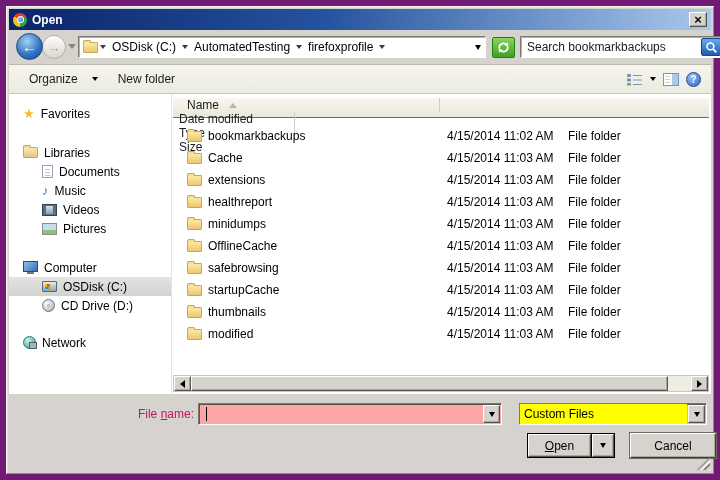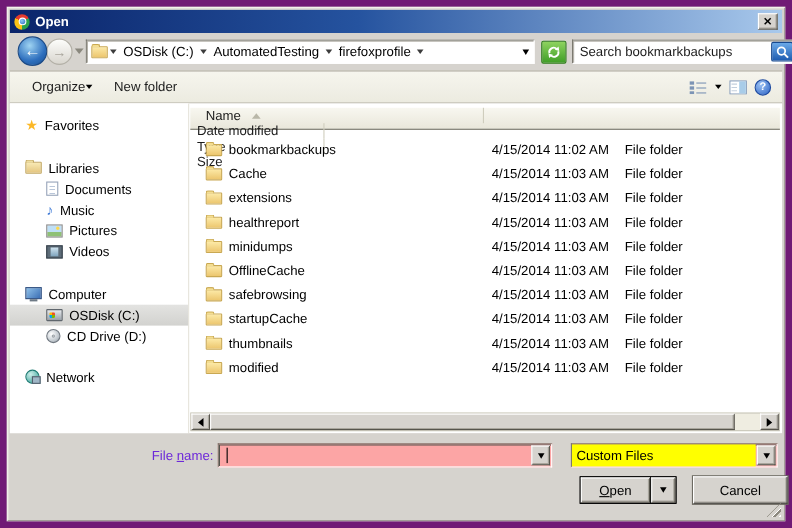--- a/index.html
+++ b/index.html
@@ -46,21 +46,21 @@
               display:flex; align-items:center; }
   .search-text { flex:1 1 auto; padding-left:6px; color:#1c1c1c; }
   .search-btn { width:20px; height:18px; margin-right:1px; border-radius:2px;
               background:linear-gradient(180deg,#6aa9e8,#1e5cb0); border:1px solid #17498f;
               display:flex; align-items:center; justify-content:center; }
 
   
   .toolbarrow { position:absolute; left:3px; right:3px; top:58px; height:30px;
               background:linear-gradient(180deg,#f6f5ee,#ecebe0); border-top:1px solid #bbb8ad; border-bottom:1px solid #c8c6ba;
               display:flex; align-items:center; padding:0 10px; }
-  .tb-item { display:flex; align-items:center; gap:0; padding:4px 10px; color:#1c1c1c; }
+  .tb-item { display:flex; align-items:center; gap:14px; padding:4px 10px; color:#1c1c1c; }
   .tb-caret { width:0; height:0; border-left:3.5px solid transparent; border-right:3.5px solid transparent; border-top:4.5px solid #000; }
   .tb-right { margin-left:auto; display:flex; align-items:center; gap:7px; }
   .help-icon { width:15px; height:15px; border-radius:50%; background:radial-gradient(circle at 35% 30%,#9cc2f4,#2b62c4);
               border:1px solid #1d4aa0; color:#fff; font-weight:bold; font-size:10px;
               display:flex; align-items:center; justify-content:center; }
 
   
   .main { position:absolute; left:3px; right:3px; top:88px; bottom:80px; background:#fff; }
   .sidebar { position:absolute; left:0; top:0; bottom:0; width:163px; background:#fff; border-right:1px solid #e6e4db; padding-top:10px; }
   .side-item { height:19px; display:flex; align-items:center; gap:6px; padding-left:14px; white-space:nowrap; }
@@ -124,21 +124,21 @@
               box-shadow:inset -1px -1px 0 #a9a69d; display:flex; align-items:center; justify-content:center; flex:0 0 auto; }
   .tri-left  { width:0; height:0; border-top:4px solid transparent; border-bottom:4px solid transparent; border-right:5px solid #000; }
   .tri-right { width:0; height:0; border-top:4px solid transparent; border-bottom:4px solid transparent; border-left:5px solid #000; }
   .sb-thumb { width:477px; height:100%; background:#d6d3ce; border:1px solid; border-color:#fff #57554d #57554d #fff;
               box-shadow:inset -1px -1px 0 #a9a69d; flex:0 0 auto; }
   .sb-track { flex:1 1 auto; }
   .sb-btn.right { margin-left:auto; }
 
   
   .footer { position:absolute; left:3px; right:3px; bottom:3px; height:77px; background:#d6d3ce; }
-  .fn-label { position:absolute; left:120px; top:13px; width:65px; text-align:right; color:#6d28d9; }
+  .fn-label { position:absolute; left:120px; top:13px; width:65px; text-align:right; color:#be185d; }
   .mnemonic { text-decoration:underline; }
   .combo { position:absolute; height:22px; background:#fca5a5; border:1px solid; border-color:#7b7970 #fff #fff #7b7970;
               box-shadow:inset 1px 1px 0 #55534c; display:flex; align-items:stretch; }
   .fn-combo { left:189px; top:9px; width:304px; }
   .ft-combo { left:510px; top:9px; width:188px; }
   .combo-text { flex:1 1 auto; display:flex; align-items:center; padding-left:4px; }
   .ft-combo .combo-text { background:#ffff00; }
   .caret-bar { width:1px; height:14px; background:#000; margin-left:3px; }
   .combo-btn { width:17px; margin:1px; background:#d6d3ce; border:1px solid; border-color:#fff #57554d #57554d #fff;
               box-shadow:inset -1px -1px 0 #a9a69d; display:flex; align-items:center; justify-content:center; flex:0 0 auto; }
@@ -261,26 +261,26 @@
       </div>
       <div class="side-item lvl1">
         <span class="ic doc-icon"></span>
         <span>Documents</span>
       </div>
       <div class="side-item lvl1">
         <span class="ic music-icon">♪</span>
         <span>Music</span>
       </div>
       <div class="side-item lvl1">
+        <span class="ic video-icon"></span>
+        <span>Videos</span>
+      </div>
+      <div class="side-item lvl1">
         <span class="ic picture-icon"></span>
         <span>Pictures</span>
-      </div>
-      <div class="side-item lvl1">
-        <span class="ic video-icon"></span>
-        <span>Videos</span>
       </div>
       <div class="gap20"></div>
       <div class="side-item">
         <span class="ic computer-icon"></span>
         <span>Computer</span>
       </div>
       <div class="side-item lvl1 selected">
         <span class="ic disk-icon"></span>
         <span>OSDisk (C:)</span>
       </div>

